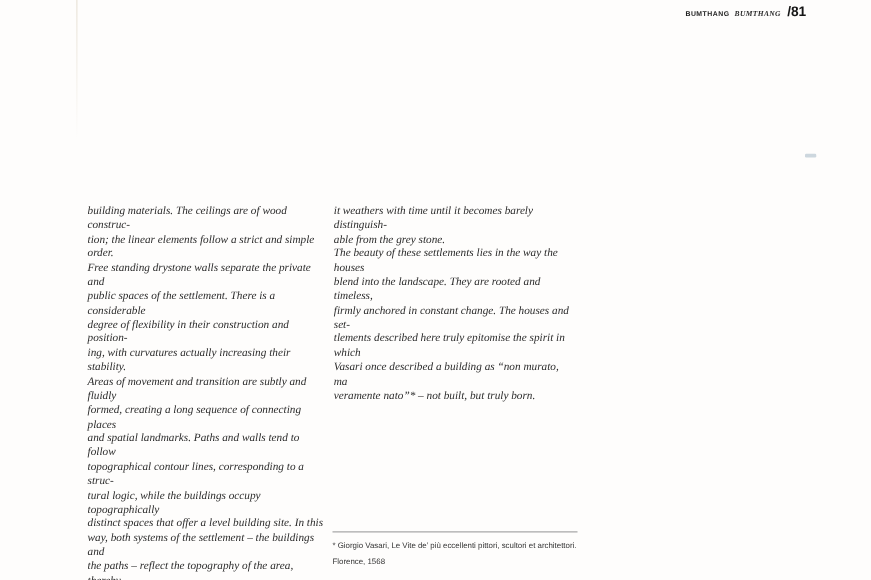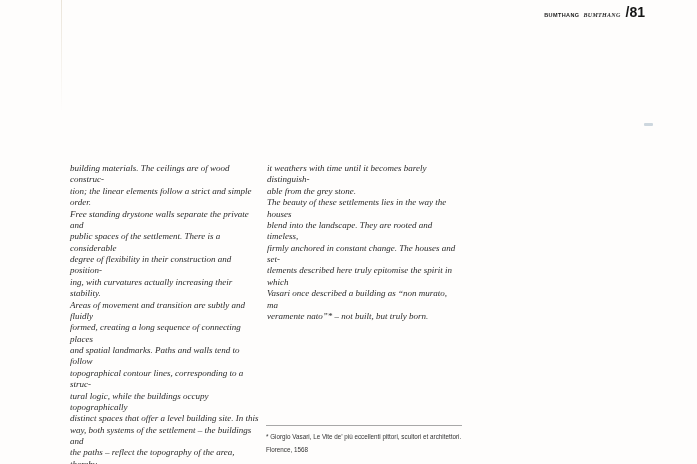--- a/index.html
+++ b/index.html
@@ -55,21 +55,21 @@
     font-style: italic;
     font-weight: 600;
     font-size: 6px;
     letter-spacing: 0.3px;
     color: #2b2b2b;
     margin-left: 4px;
   }
   .running-head .t-page {
     font-family: "Liberation Sans", sans-serif;
     font-weight: 700;
-    font-size: 14px;
+    font-size: 11px;
     color: #151515;
     margin-left: 5px;
   }
 
   .body-col {
     position: absolute;
     top: 163px;
     width: 193px;
     font-family: "Liberation Serif", serif;
     font-style: italic;

